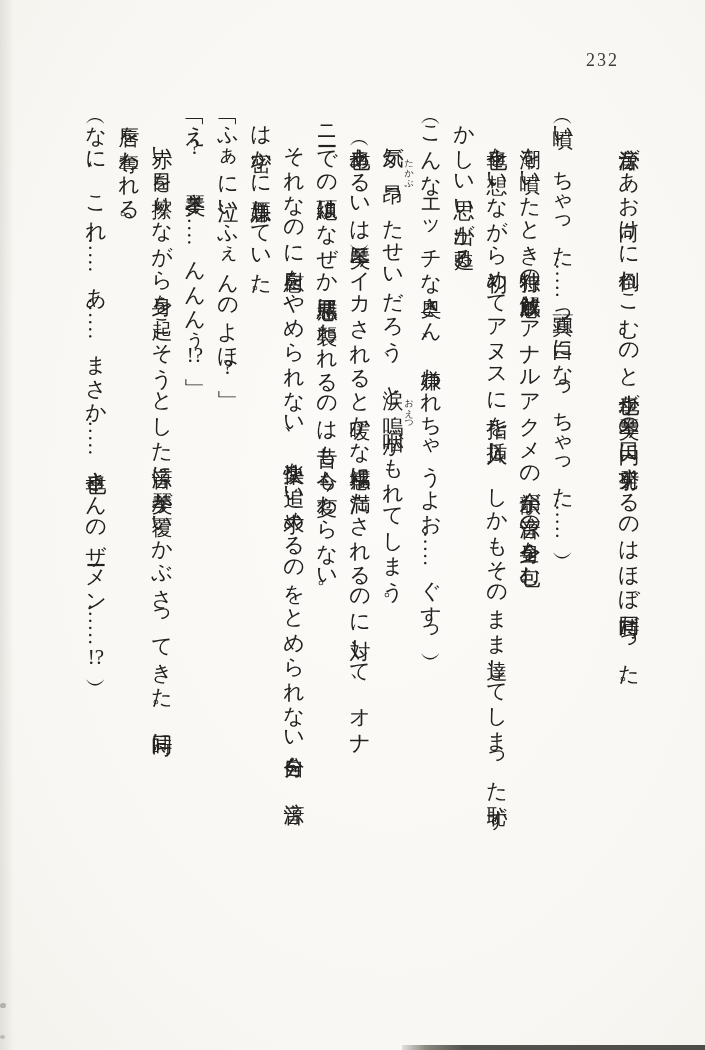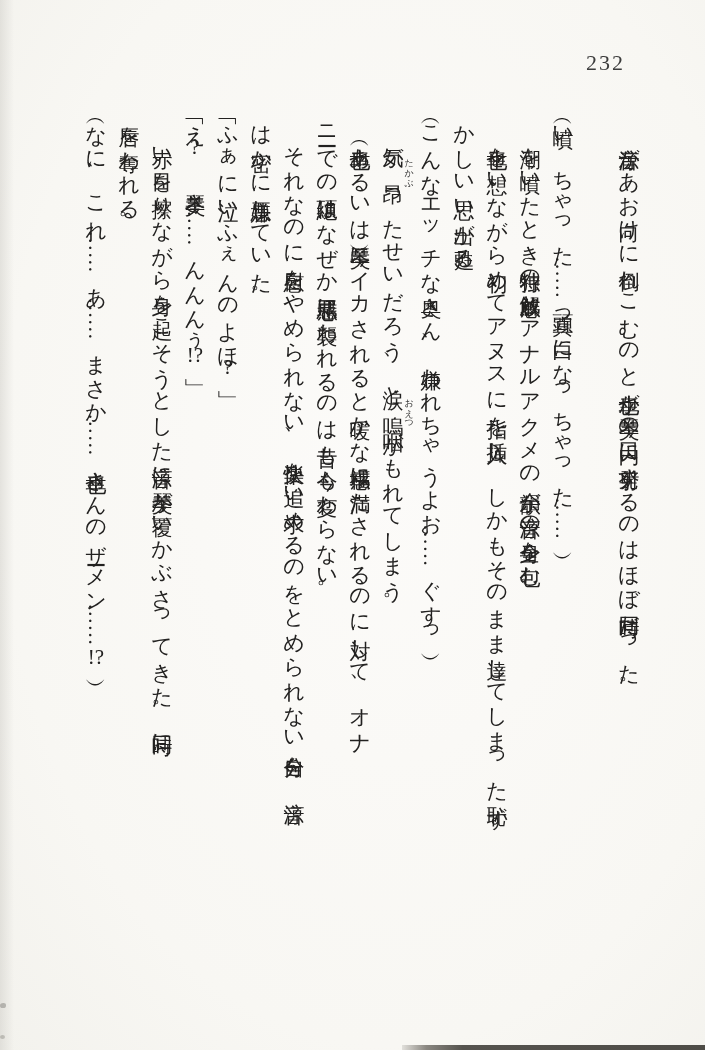--- a/index.html
+++ b/index.html
@@ -18,21 +18,21 @@
     position: absolute;
     inset: 0;
     background:
       linear-gradient(to right, rgba(190,188,182,0.35) 0px, rgba(190,188,182,0.0) 14px),
       radial-gradient(ellipse at 55% 45%, #fcfbf9 0%, #f8f7f3 70%, #f3f2ed 100%);
   }
   .page-number {
     position: absolute;
     top: 50px;
     left: 586px;
-    font-size: 22px;
+    font-size: 18px;
     letter-spacing: 2px;
     color: #3c3c3c;
   }
   .text-block {
     position: absolute;
     top: 111px;
     right: 60px;
     height: 828px;
     writing-mode: vertical-rl;
     text-orientation: mixed;

